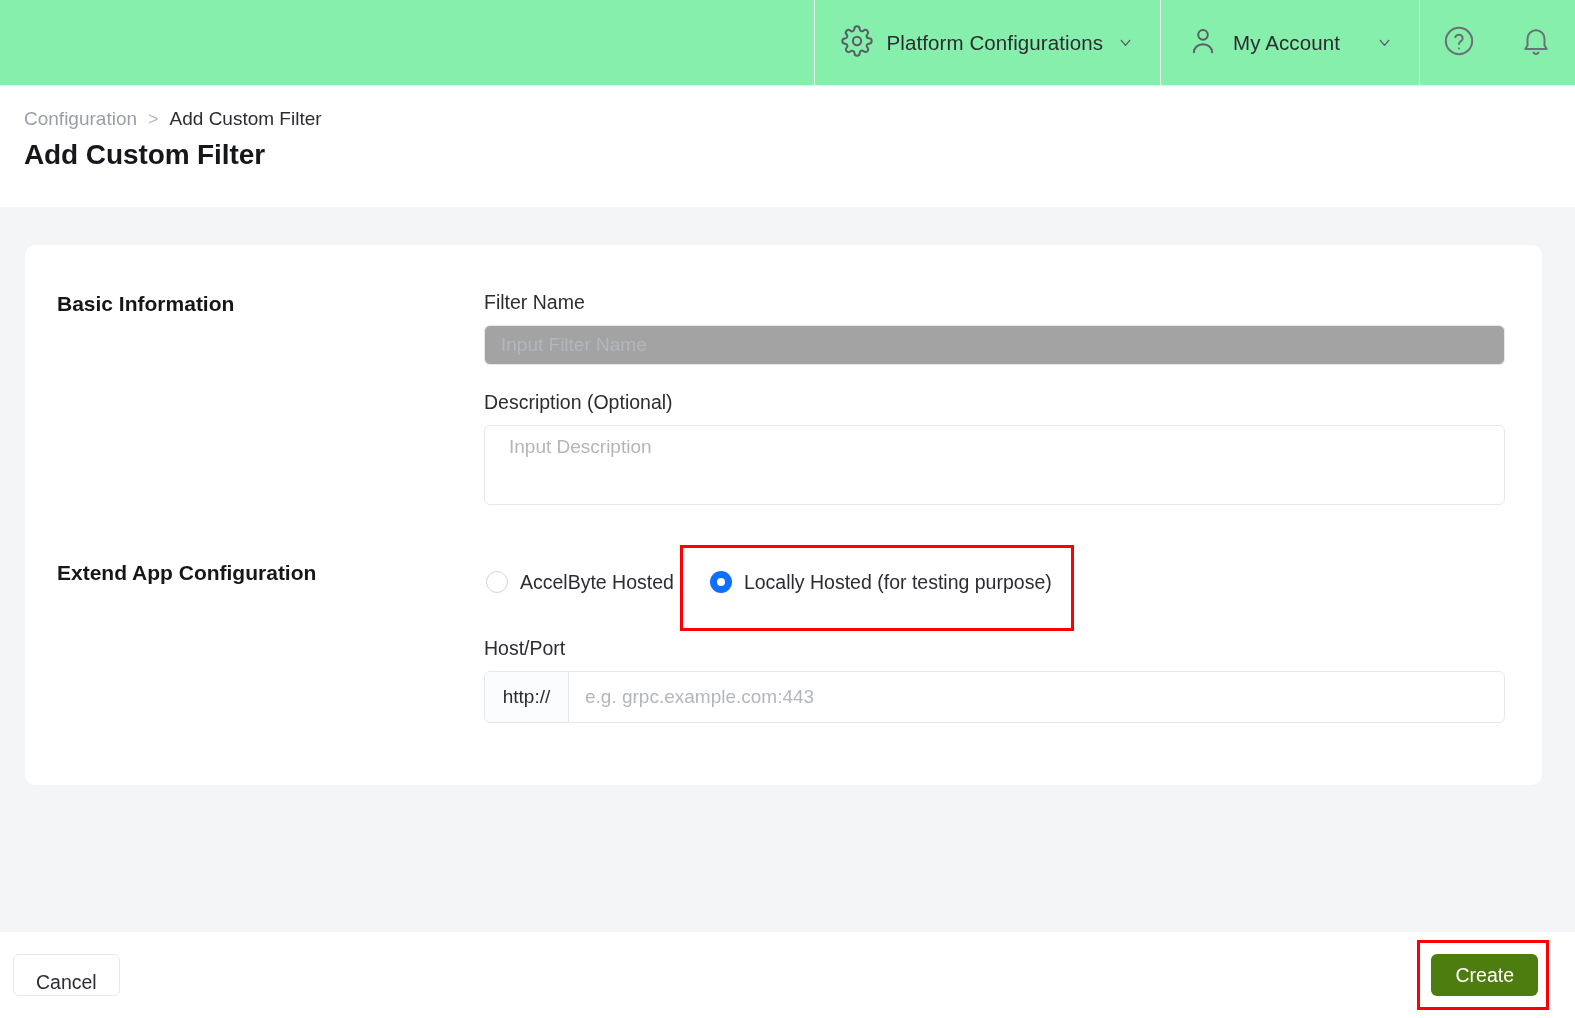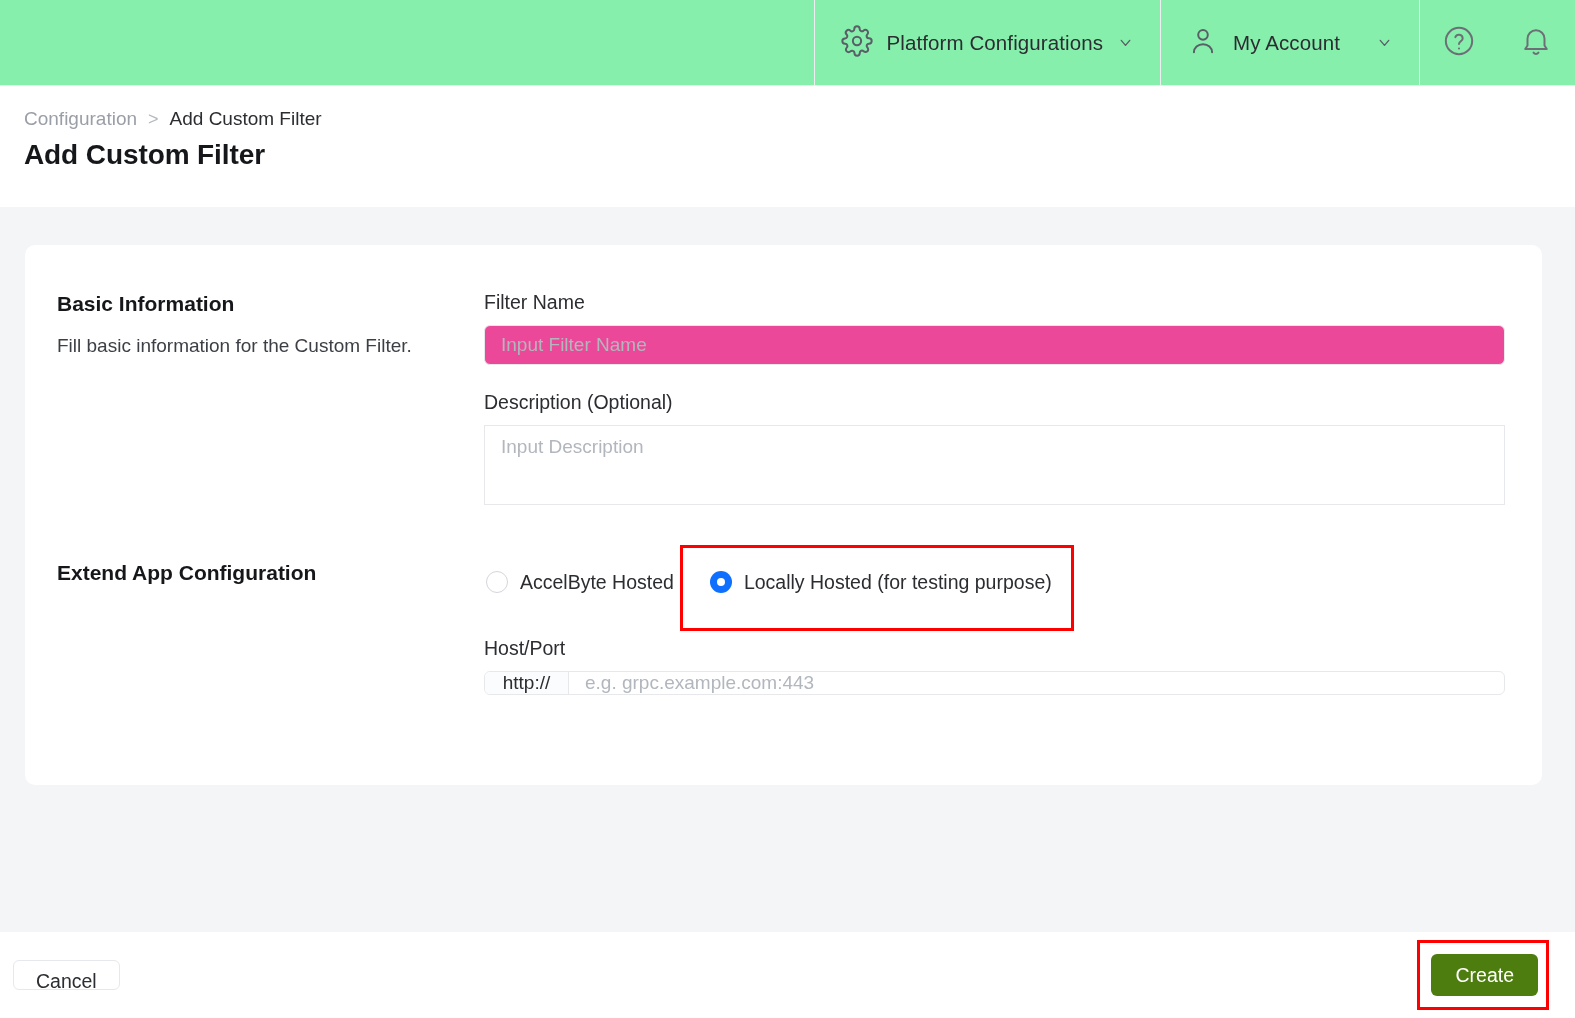--- a/index.html
+++ b/index.html
@@ -150,40 +150,40 @@
     margin-bottom: 11px;
     display: block;
   }
 
   .text-input {
     display: block;
     width: 1021px;
     height: 40px;
     border: 1px solid #e6e8eb;
     border-radius: 6px;
-    background: #ec4899;
+    background: #a3a3a3;
     font-family: "Liberation Sans", sans-serif;
     font-size: 19px;
     color: #2b2d31;
     padding: 0 16px;
     outline: none;
   }
   .text-input::placeholder { color: #b2b6bd; }
 
   .textarea-input {
     display: block;
     width: 1021px;
     height: 80px;
     border: 1px solid #e6e8eb;
-    border-radius: 0;
+    border-radius: 6px;
     background: #ffffff;
     font-family: "Liberation Sans", sans-serif;
     font-size: 19px;
     color: #be185d;
-    padding: 10px 16px;
+    padding: 10px 24px;
     outline: none;
     resize: none;
   }
   .textarea-input::placeholder { color: #b2b6bd; }
 
   
   .radio-row {
     display: flex;
     align-items: center;
     position: relative;
@@ -245,21 +245,21 @@
     top: -8px;
     width: 394px;
     height: 86px;
   }
 
   
   .hostport {
     display: flex;
     align-items: stretch;
     width: 1021px;
-    height: 24px;
+    height: 52px;
     border: 1px solid #e6e8eb;
     border-radius: 6px;
     overflow: hidden;
     background: #ffffff;
   }
 
   .hostport-prefix {
     display: flex;
     align-items: center;
     justify-content: center;
@@ -298,22 +298,22 @@
     font-family: "Liberation Sans", sans-serif;
     cursor: pointer;
     border-radius: 6px;
     font-size: 19.5px;
   }
 
   .btn-cancel {
     background: #ffffff;
     border: 1px solid #e6e8eb;
     color: #2b2d31;
-    padding: 9px 22px;
-    height: 30px;
+    padding: 16px 22px;
+    height: 42px;
   }
 
   .create-wrap { position: relative; padding: 14px 11px 14px 14px; }
 
   .btn-create {
     background: #4d7c0f;
     border: none;
     color: #ffffff;
     padding: 0 24px;
     height: 42px;
@@ -392,21 +392,20 @@
     </div>
     <h1 class="page-title">Add Custom Filter</h1>
   </div>
 
   <div class="content">
     <div class="card">
 
       <div class="section">
         <div class="section-left">
           <div class="section-heading">Basic Information</div>
-          <div class="section-desc">Fill basic information for the Custom Filter.</div>
         </div>
         <div class="section-right">
 
           <div class="field">
             <label class="field-label">Filter Name</label>
             <input class="text-input" type="text" placeholder="Input Filter Name" style="">
           </div>
 
           <div class="field">
             <label class="field-label">Description (Optional)</label>

